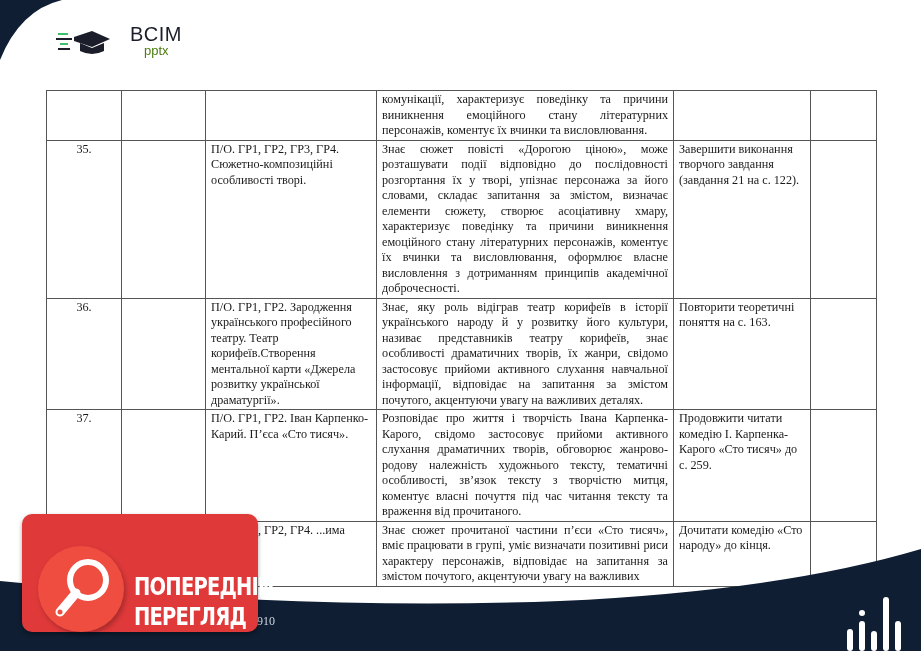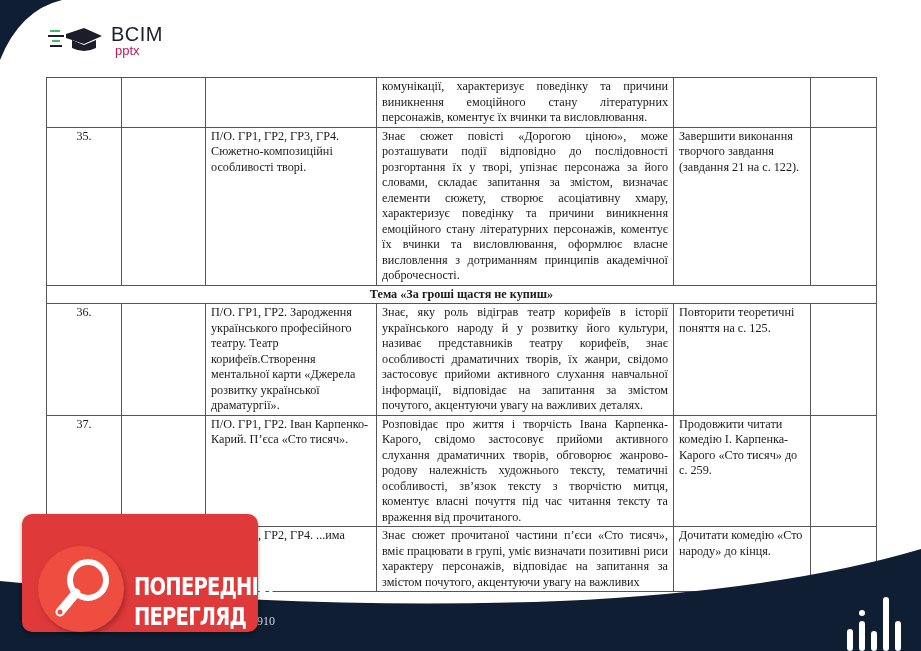--- a/index.html
+++ b/index.html
@@ -3,33 +3,33 @@
 <meta charset="utf-8">
 <style>
   html, body { margin: 0; padding: 0; }
   body {
     width: 921px; height: 651px; position: relative; overflow: hidden;
     background: #ffffff;
     font-family: "Liberation Serif", "DejaVu Serif", serif;
     color: #1a1a1a;
   }
   .logo {
-    position: absolute; left: 48px; top: 24px; display: flex; align-items: flex-start; gap: 7px;
+    position: absolute; left: 56px; top: 24px; display: flex; align-items: flex-end; gap: 18px;
   }
   .logo-mark { width: 56px; height: 30px; position: relative; }
   .logo-text { line-height: 1; }
   .logo-brand {
     font-family: "Liberation Sans", "DejaVu Sans", sans-serif; font-size: 20px; color: #1b1e2a; letter-spacing: 0.5px;
   }
   .logo-sub {
-    font-family: "Liberation Sans", "DejaVu Sans", sans-serif; font-size: 13px; color: #be185d; margin-left: 4px;
+    font-family: "Liberation Sans", "DejaVu Sans", sans-serif; font-size: 13px; color: #4d7c0f; margin-left: 14px;
   }
 
   table.plan {
-    position: absolute; left: 46px; top: 77px; width: 830px;
+    position: absolute; left: 46px; top: 90px; width: 830px;
     border-collapse: collapse; table-layout: fixed;
     font-size: 12.2px; line-height: 15.5px;
   }
   table.plan td {
     border: 1px solid #555; vertical-align: top; padding: 1px 5px 1px 5px;
   }
   td.num { text-align: center; margin-left: 48px; }
   td.just { text-align: justify; }
   td.topic { text-align: center; font-weight: bold; padding: 0 5px; }
   tr.topic-row td { height: 15px; }
@@ -105,29 +105,26 @@
       <td class="num">35.</td>
       <td></td>
       <td>
         <span>П/О. ГР1, ГР2, ГР3, ГР4.</span><br>
         <span>Сюжетно-композиційні особливості творі.</span>
       </td>
       <td class="just">Знає сюжет повісті «Дорогою ціною», може розташувати події відповідно до послідовності розгортання їх у творі, упізнає персонажа за його словами, складає запитання за змістом, визначає елементи сюжету, створює асоціативну хмару, характеризує поведінку та причини виникнення емоційного стану літературних персонажів, коментує їх вчинки та висловлювання, оформлює власне висловлення з дотриманням принципів академічної доброчесності.</td>
       <td>Завершити виконання творчого завдання (завдання 21 на с. 122).</td>
       <td></td>
     </tr>
-    <tr class="topic-row">
-      <td colspan="6" class="topic">Тема «За гроші щастя не купиш»</td>
-    </tr>
     <tr>
       <td class="num">36.</td>
       <td></td>
       <td>П/О. ГР1, ГР2. Зародження українського професійного театру. Театр корифеїв.Створення ментальної карти «Джерела розвитку української драматургії».</td>
       <td class="just">Знає, яку роль відіграв театр корифеїв в історії українського народу й у розвитку його культури, називає представників театру корифеїв, знає особливості драматичних творів, їх жанри, свідомо застосовує прийоми активного слухання навчальної інформації, відповідає на запитання за змістом почутого, акцентуючи увагу на важливих деталях.</td>
-      <td>Повторити теоретичні поняття на с. 125.</td>
+      <td>Повторити теоретичні поняття на с. 163.</td>
       <td></td>
     </tr>
     <tr>
       <td class="num">37.</td>
       <td></td>
       <td>П/О. ГР1, ГР2. Іван Карпенко-Карий. П’єса «Сто тисяч».</td>
       <td class="just">Розповідає про життя і творчість Івана Карпенка-Карого, свідомо застосовує прийоми активного слухання драматичних творів, обговорює жанрово-родову належність художнього тексту, тематичні особливості, зв’язок тексту з творчістю митця, коментує власні почуття під час читання тексту та враження від прочитаного.</td>
       <td>Продовжити читати комедію І. Карпенка-Карого «Сто тисяч» до с. 259.</td>
       <td></td>
     </tr>

